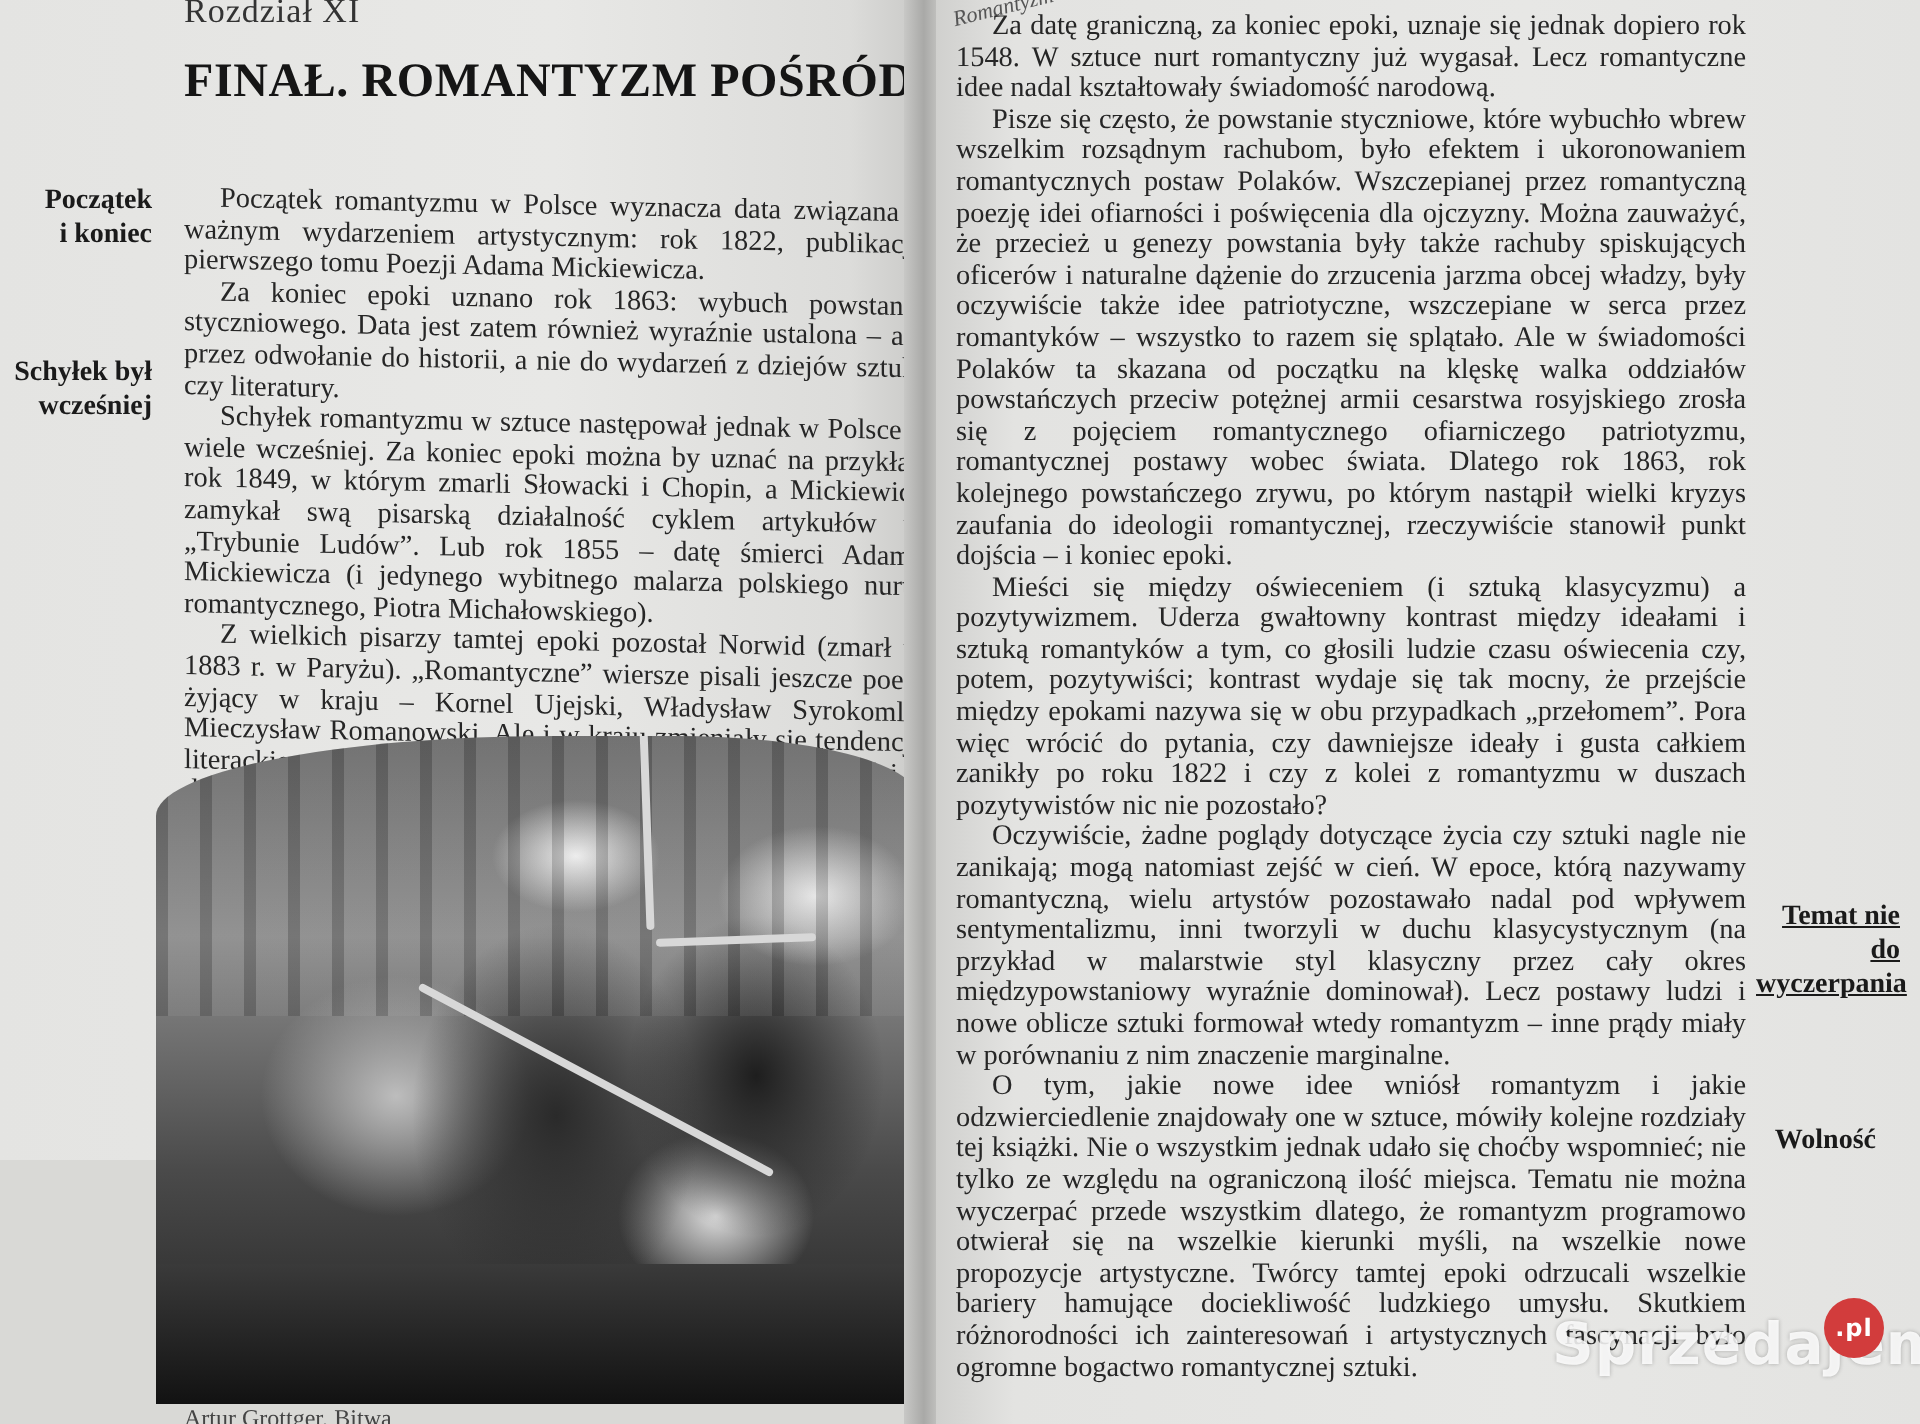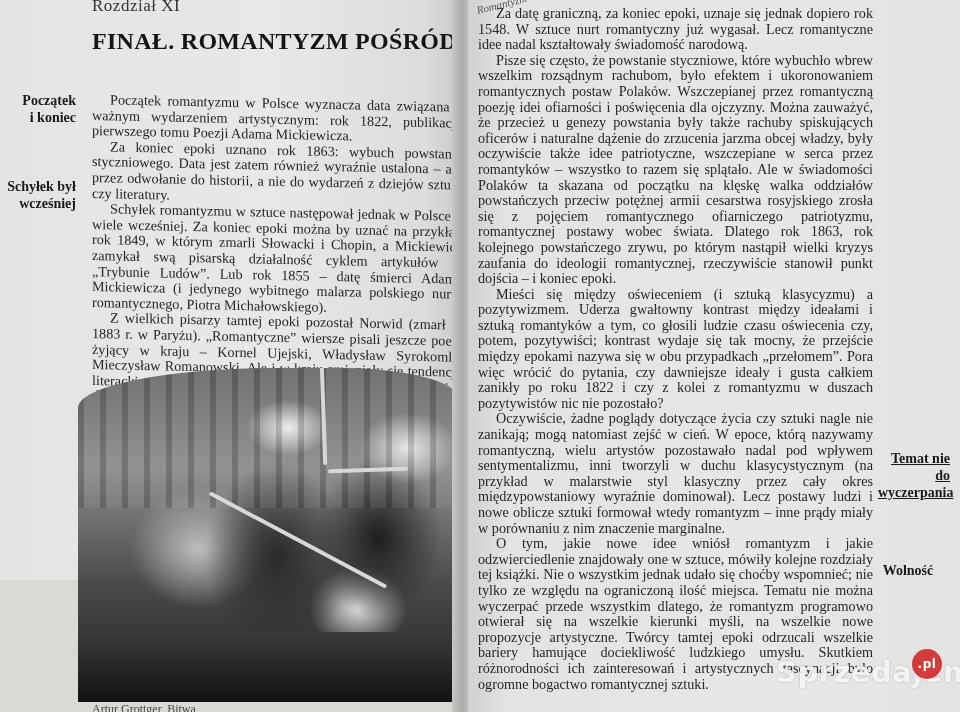--- a/index.html
+++ b/index.html
@@ -140,21 +140,21 @@
     <p>Mieści się między oświeceniem (i sztuką klasycyzmu) a pozytywizmem. Uderza gwałtowny kontrast między ideałami i sztuką romantyków a tym, co głosili ludzie czasu oświecenia czy, potem, pozytywiści; kontrast wydaje się tak mocny, że przejście między epokami nazywa się w obu przypadkach „przełomem”. Pora więc wrócić do pytania, czy dawniejsze ideały i gusta całkiem zanikły po roku 1822 i czy z kolei z romantyzmu w duszach pozytywistów nic nie pozostało?</p>
     <p>Oczywiście, żadne poglądy dotyczące życia czy sztuki nagle nie zanikają; mogą natomiast zejść w cień. W epoce, którą nazywamy romantyczną, wielu artystów pozostawało nadal pod wpływem sentymentalizmu, inni tworzyli w duchu klasycystycznym (na przykład w malarstwie styl klasyczny przez cały okres międzypowstaniowy wyraźnie dominował). Lecz postawy ludzi i nowe oblicze sztuki formował wtedy romantyzm – inne prądy miały w porównaniu z nim znaczenie marginalne.</p>
     <p>O tym, jakie nowe idee wniósł romantyzm i jakie odzwierciedlenie znajdowały one w sztuce, mówiły kolejne rozdziały tej książki. Nie o wszystkim jednak udało się choćby wspomnieć; nie tylko ze względu na ograniczoną ilość miejsca. Tematu nie można wyczerpać przede wszystkim dlatego, że romantyzm programowo otwierał się na wszelkie kierunki myśli, na wszelkie nowe propozycje artystyczne. Twórcy tamtej epoki odrzucali wszelkie bariery hamujące dociekliwość ludzkiego umysłu. Skutkiem różnorodności ich zainteresowań i artystycznych fascynacji było ogromne bogactwo romantycznej sztuki.</p>
 
   </div>
 
   <div class="right-margin-note" style="left:878px; top:450px; width:72px;text-decoration:underline;">
     <div>Temat nie do</div>
     <div>wyczerpania</div>
   </div>
-  <div class="right-margin-note" style="left:878px; top:562px; width:60px;text-align:center;">
+  <div class="right-margin-note" style="left:878px; top:562px; width:60px;">
     <div>Wolność</div>
   </div>
 
   <div class="watermark">
     <span>Sprzedajemy</span>
     <span class="badge">.pl</span>
   </div>
 </div>
 
 </body></html>

